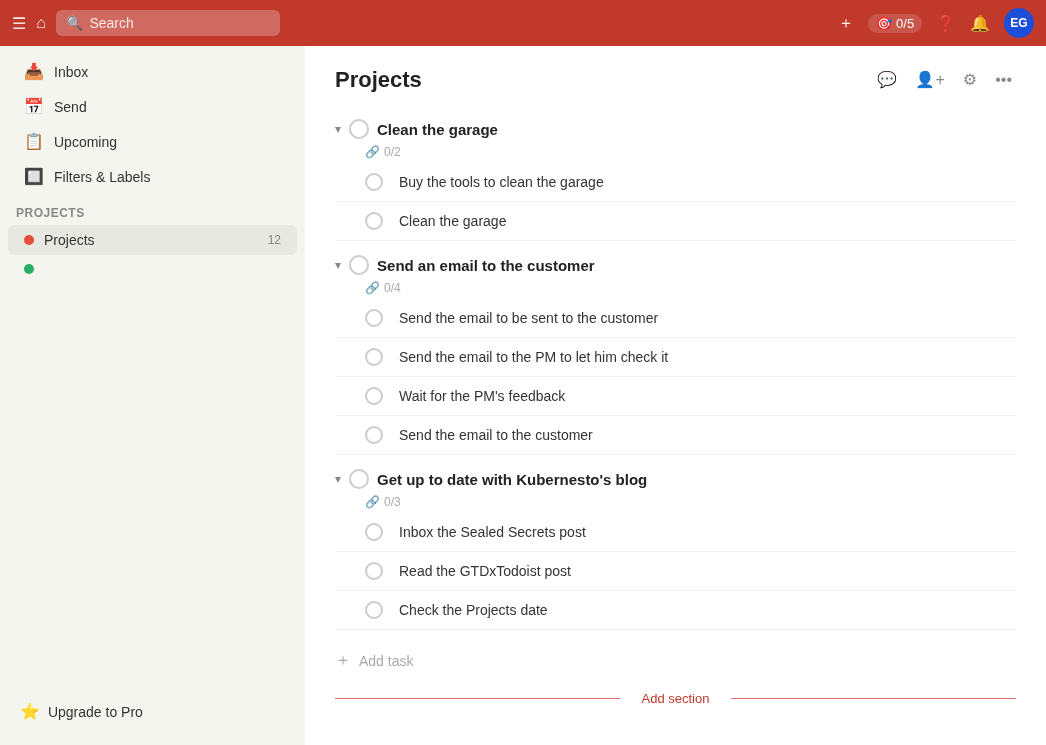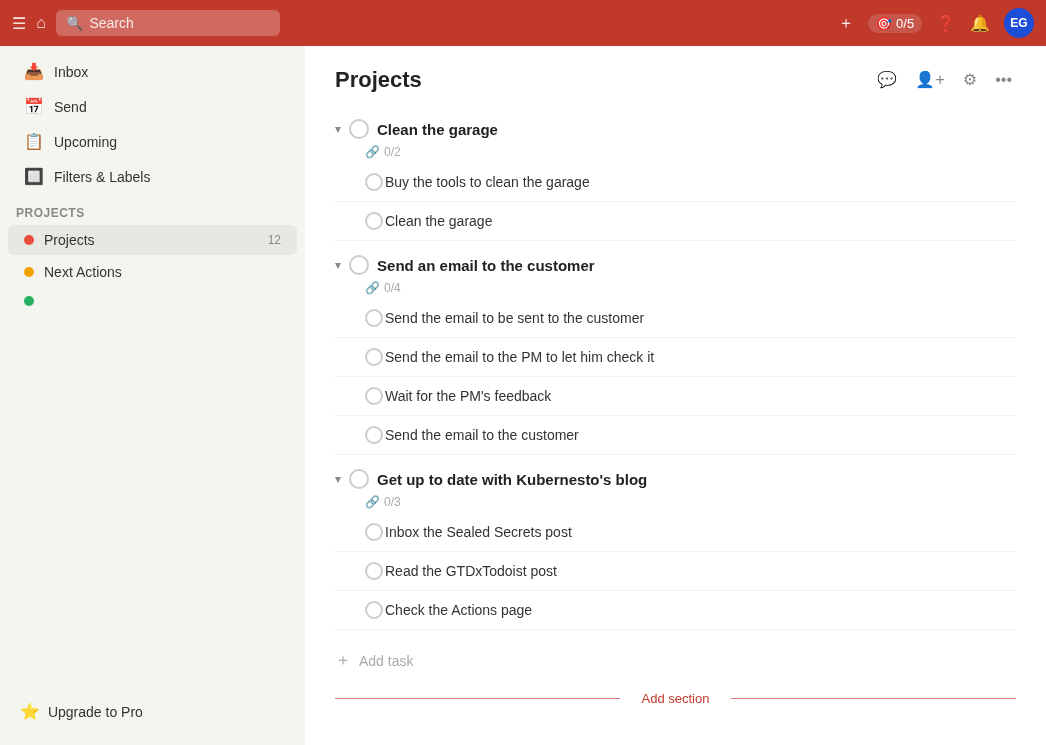--- a/index.html
+++ b/index.html
@@ -182,21 +182,21 @@
       align-items: center;
       gap: 4px;
       margin-left: 30px;
       margin-bottom: 4px;
       color: #aaa;
       font-size: 12px;
     }
     .task-item {
       display: flex;
       align-items: center;
-      gap: 2px;
+      gap: 16px;
       padding: 10px 0 10px 30px;
       border-bottom: 1px solid #f0f0f0;
       cursor: pointer;
     }
     .task-circle {
       width: 18px; height: 18px;
       border-radius: 50%;
       border: 2px solid #ccc;
       flex-shrink: 0;
       cursor: pointer;
@@ -289,24 +289,20 @@
     </div>
 
     <div class="sidebar-section-title">Projects</div>
 
     <div class="sidebar-project-item active">
       <div class="project-dot" style="background:#e74c3c;"></div>
       <span class="project-label">Projects</span>
       <span class="project-count">12</span>
     </div>
     <div class="sidebar-project-item">
-      <div class="project-dot" style="background:#f4a200;"></div>
-      <span class="project-label">Next Actions</span>
-    </div>
-    <div class="sidebar-project-item">
       <div class="project-dot" style="background:#27ae60;"></div>
     </div>
 
     <div class="sidebar-bottom">
       <div class="upgrade-btn">
         <span class="star-icon">⭐</span>
         <span>Upgrade to Pro</span>
       </div>
     </div>
   </div>
@@ -383,21 +379,21 @@
       <div class="task-item">
         <div class="task-circle"></div>
         <span class="task-text">Inbox the Sealed Secrets post</span>
       </div>
       <div class="task-item">
         <div class="task-circle"></div>
         <span class="task-text">Read the GTDxTodoist post</span>
       </div>
       <div class="task-item">
         <div class="task-circle"></div>
-        <span class="task-text">Check the Actions page</span>
+        <span class="task-text">Check the Projects date</span>
       </div>
     </div>
 
     <div class="add-task-row">
       <span class="plus-icon">＋</span>
       <span>Add task</span>
     </div>
 
     <div class="add-section-row">
       <div class="add-section-line"></div>

